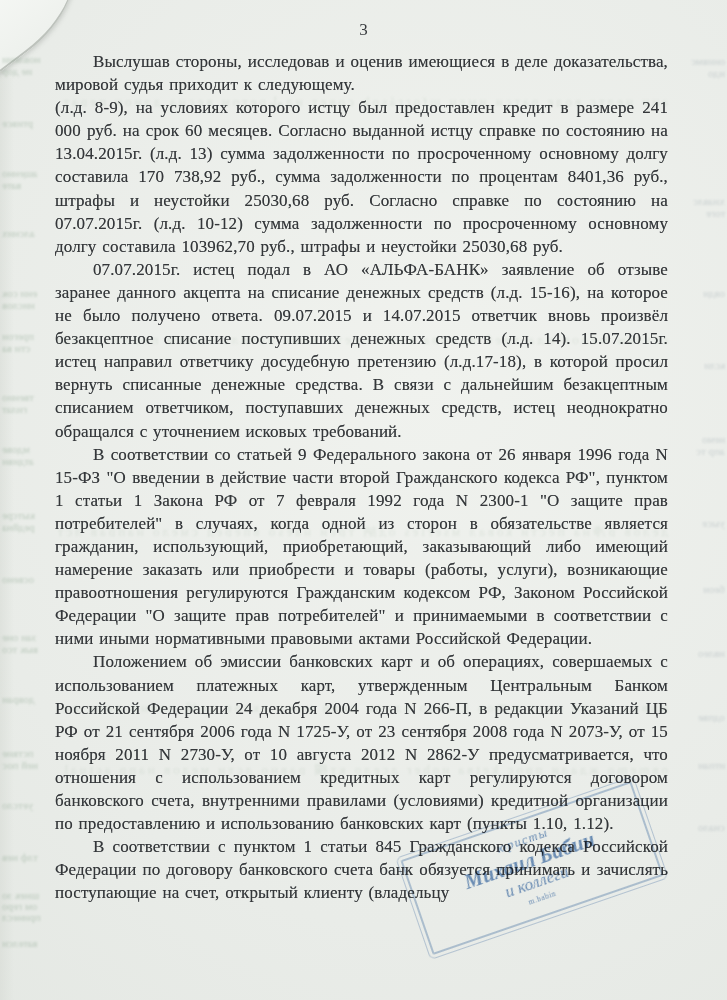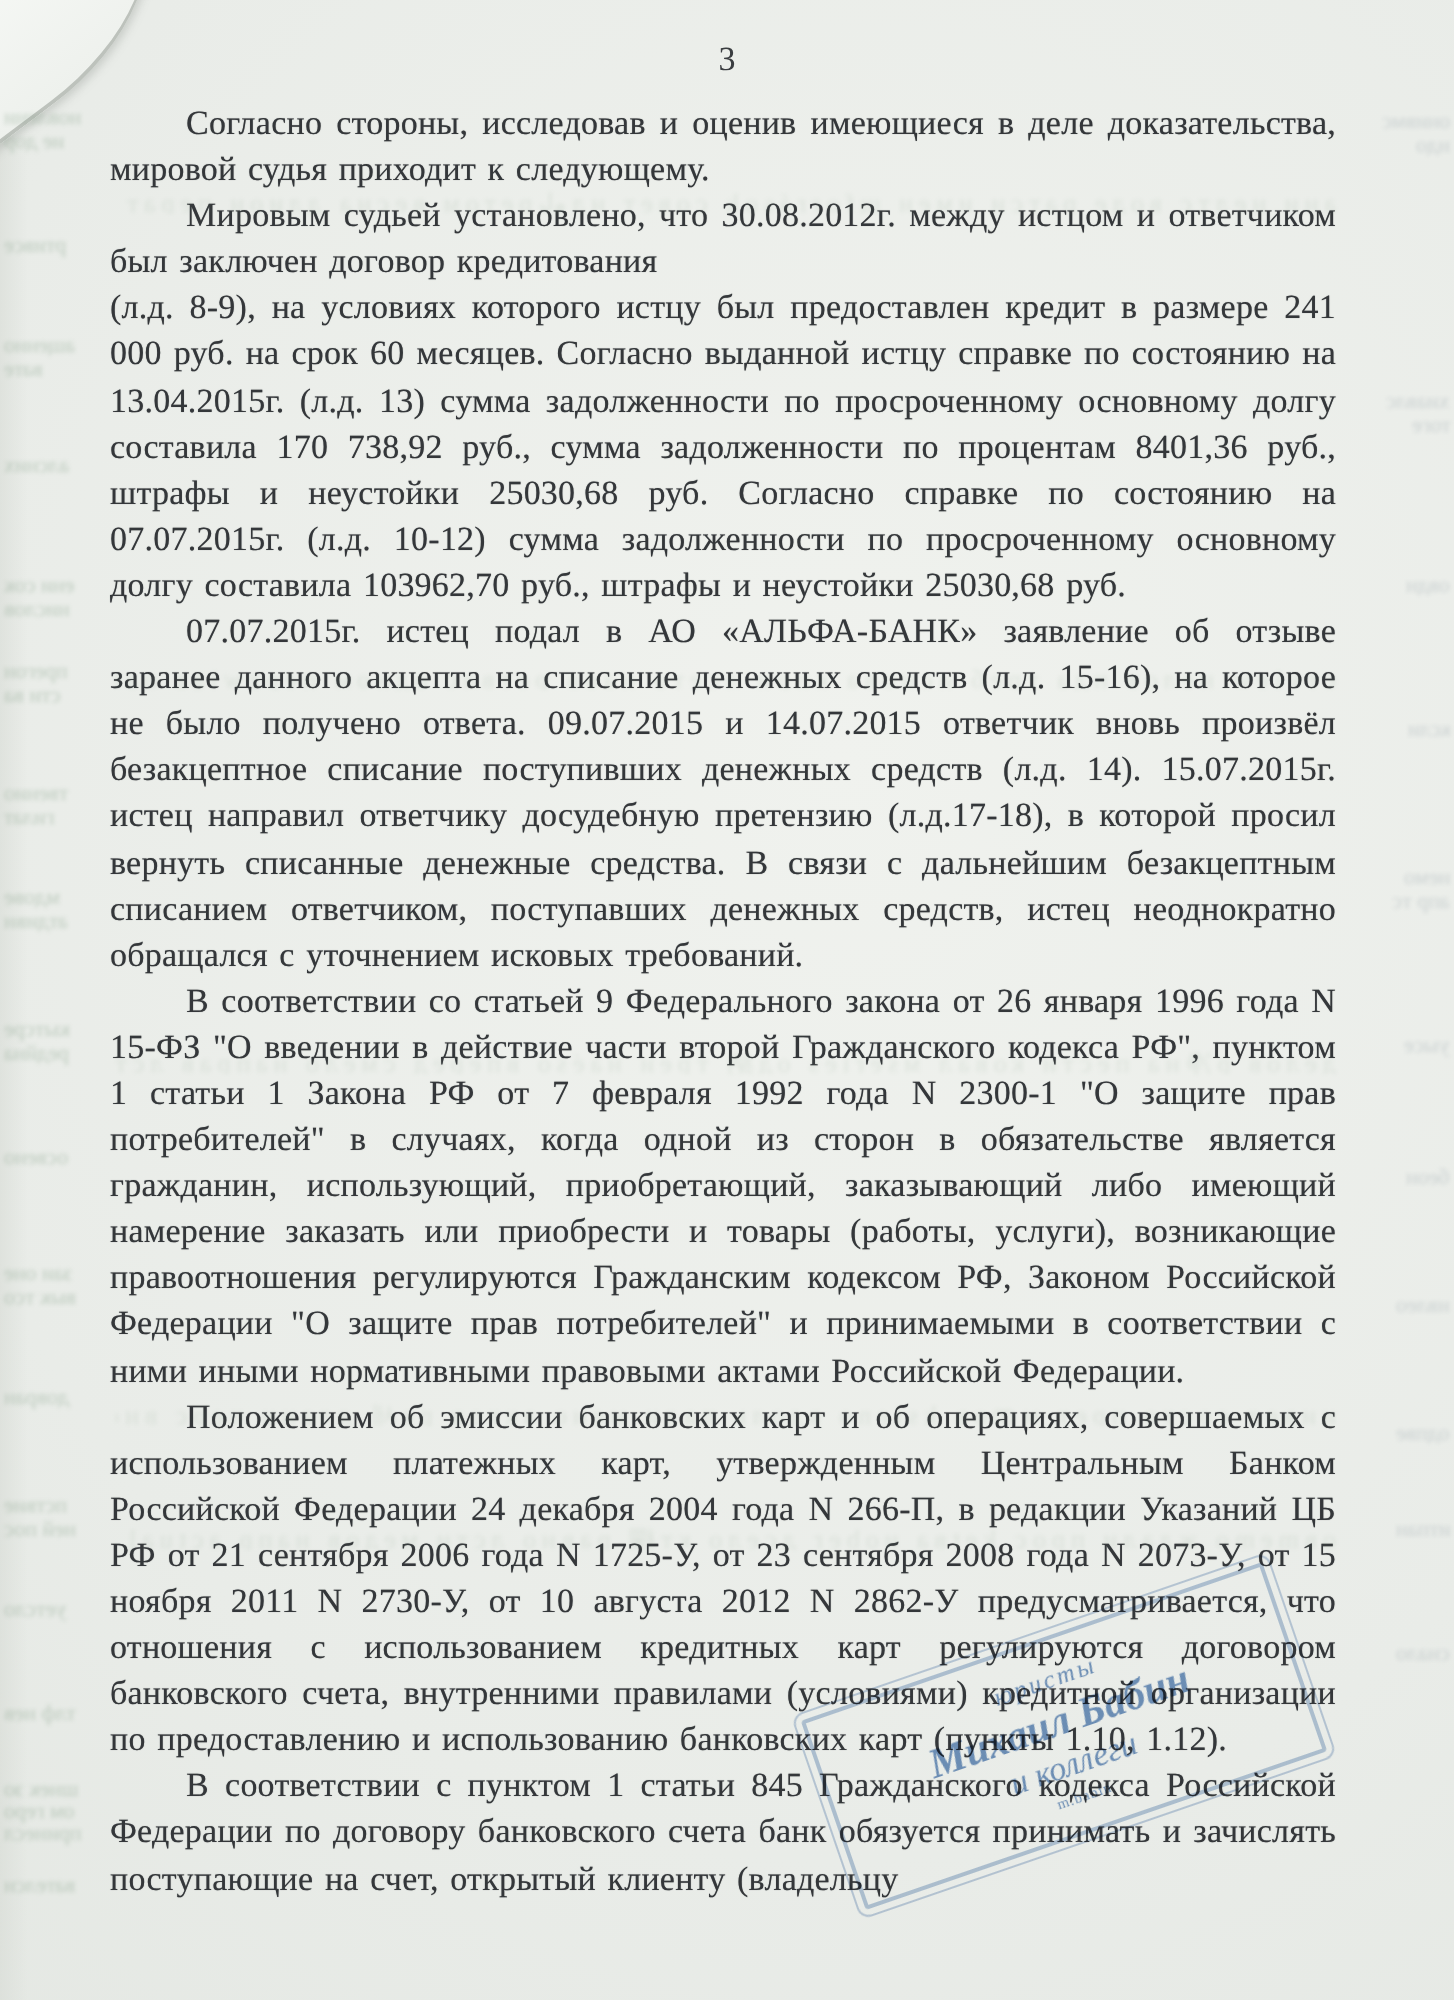--- a/index.html
+++ b/index.html
@@ -66,22 +66,21 @@
 </head>
 <body>
 
 <div class="page">
 
   <div class="corner-fold"></div>
 
   <div class="pagenum">3</div>
 
   <div class="textblock">
-      <p class="indent"><span>Согласно стороны, исследовав и оценив имеющиеся в деле доказательства, мировой судья приходит к следующему.</span></p>
-      <p class="indent"><span>Мировым судьей установлено, что 30.08.2012г. между истцом и ответчиком был заключен договор кредитования</span></p>
+      <p class="indent"><span>Выслушав стороны, исследовав и оценив имеющиеся в деле доказательства, мировой судья приходит к следующему.</span></p>
       <p><span>(л.д. 8-9), на условиях которого истцу был предоставлен кредит в размере 241 000 руб. на срок 60 месяцев. Согласно выданной истцу справке по состоянию на 13.04.2015г. (л.д. 13) сумма задолженности по просроченному основному долгу составила 170 738,92 руб., сумма задолженности по процентам 8401,36 руб., штрафы и неустойки 25030,68 руб. Согласно справке по состоянию на 07.07.2015г. (л.д. 10-12) сумма задолженности по просроченному основному долгу составила 103962,70 руб., штрафы и неустойки 25030,68 руб.</span></p>
       <p class="indent"><span>07.07.2015г. истец подал в АО «АЛЬФА-БАНК» заявление об отзыве заранее данного акцепта на списание денежных средств (л.д. 15-16), на которое не было получено ответа. 09.07.2015 и 14.07.2015 ответчик вновь произвёл безакцептное списание поступивших денежных средств (л.д. 14). 15.07.2015г. истец направил ответчику досудебную претензию (л.д.17-18), в которой просил вернуть списанные денежные средства. В связи с дальнейшим безакцептным списанием ответчиком, поступавших денежных средств, истец неоднократно обращался с уточнением исковых требований.</span></p>
       <p class="indent"><span>В соответствии со статьей 9 Федерального закона от 26 января 1996 года N 15-ФЗ "О введении в действие части второй Гражданского кодекса РФ", пунктом 1 статьи 1 Закона РФ от 7 февраля 1992 года N 2300-1 "О защите прав потребителей" в случаях, когда одной из сторон в обязательстве является гражданин, использующий, приобретающий, заказывающий либо имеющий намерение заказать или приобрести и товары (работы, услуги), возникающие правоотношения регулируются Гражданским кодексом РФ, Законом Российской Федерации "О защите прав потребителей" и принимаемыми в соответствии с ними иными нормативными правовыми актами Российской Федерации.</span></p>
       <p class="indent"><span>Положением об эмиссии банковских карт и об операциях, совершаемых с использованием платежных карт, утвержденным Центральным Банком Российской Федерации 24 декабря 2004 года N 266-П, в редакции Указаний ЦБ РФ от 21 сентября 2006 года N 1725-У, от 23 сентября 2008 года N 2073-У, от 15 ноября 2011 N 2730-У, от 10 августа 2012 N 2862-У предусматривается, что отношения с использованием кредитных карт регулируются договором банковского счета, внутренними правилами (условиями) кредитной организации по предоставлению и использованию банковских карт (пункты 1.10, 1.12).</span></p>
       <p class="indent"><span>В соответствии с пунктом 1 статьи 845 Гражданского кодекса Российской Федерации по договору банковского счета банк обязуется принимать и зачислять поступающие на счет, открытый клиенту (владельцу</span></p>
     </div>
 
   <div class="stamp">
     <div class="s1">юристы</div>
     <div class="s2">Михаил Бабин</div>

